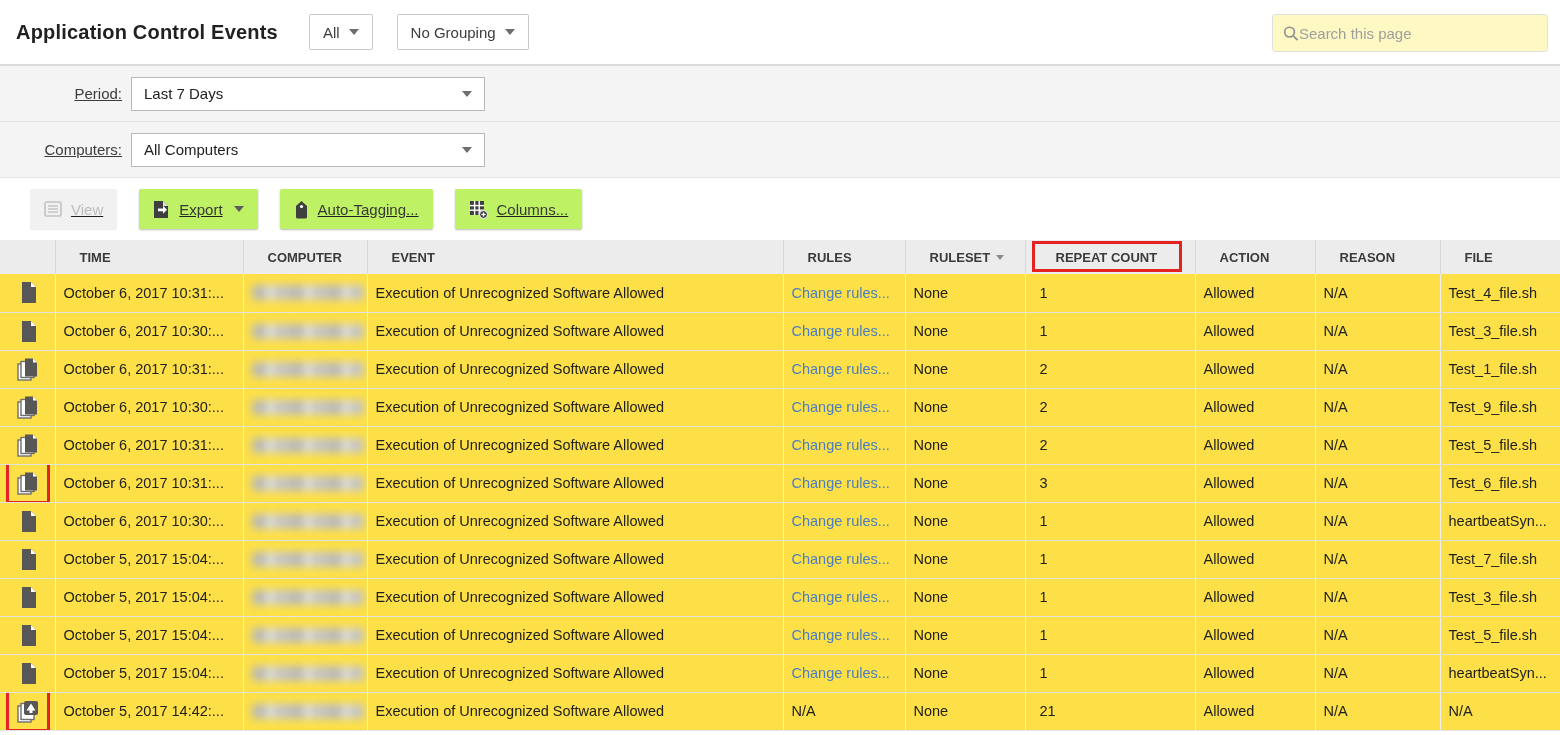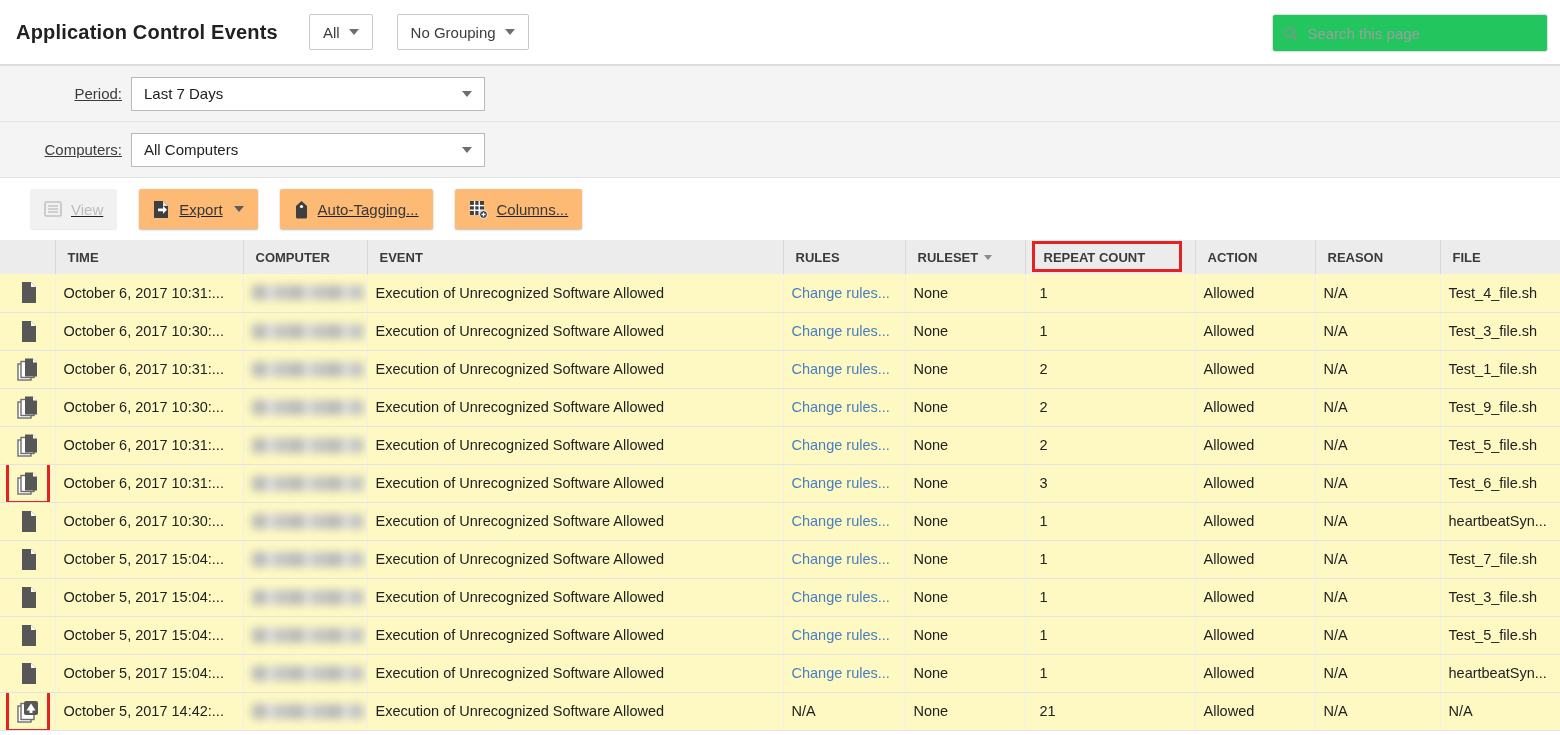--- a/index.html
+++ b/index.html
@@ -11,54 +11,54 @@
             border-bottom:2px solid #dcdcdc; position:relative; }
   .page-title { font-size:20px; font-weight:700; color:#212121; margin-left:16px; letter-spacing:.2px; }
   .hdr-dd { display:inline-flex; align-items:center; gap:9px; border:1px solid #c9c9c9;
             background:#fff; border-radius:2px; height:36px; padding:0 13px; font-size:15px;
             color:#3c3c3c; cursor:pointer; }
   .hdr-dd.all { margin-left:31px; }
   .hdr-dd.grouping { margin-left:24px; }
   .caret { width:0; height:0; border-left:5px solid transparent; border-right:5px solid transparent;
            border-top:6px solid #6e6e6e; display:inline-block; }
   .searchbox { position:absolute; right:12px; top:14px; width:276px; height:38px;
-               border:1px solid #e0e0e0; border-radius:3px; background:#22c55e;
-               display:flex; align-items:center; padding:0 10px; gap:9px; }
+               border:1px solid #e0e0e0; border-radius:3px; background:#fef9c3;
+               display:flex; align-items:center; padding:0 10px; }
   .searchbox input { border:none; outline:none; font-size:15px; color:#555; width:100%;
                      font-family:"Liberation Sans", sans-serif; background:transparent; }
   .searchbox input::placeholder { color:#9e9e9e; }
 
   
   .filter-row { height:56px; background:#f4f4f4; display:flex; align-items:center;
                 border-bottom:1px solid #e3e3e3; }
   .filter-label { width:122px; text-align:right; font-size:15px; color:#3c3c3c;text-decoration:underline; }
   .select { margin-left:9px; width:354px; height:34px; background:#fff; border:1px solid #b9b9b9;
             display:flex; align-items:center; justify-content:space-between; padding:0 12px;
             font-size:15px; color:#212121; cursor:pointer; }
 
   
   .toolbar { height:62px; background:#fff; display:flex; align-items:center; padding-left:30px;text-decoration:underline; }
   .btn { display:inline-flex; align-items:center; gap:9px; height:40px; padding:0 14px;
-         background:#fdba74; border-radius:2px; font-size:15px; color:#383838; cursor:pointer;
+         background:#bef264; border-radius:2px; font-size:15px; color:#383838; cursor:pointer;
          box-shadow:0 1px 2px rgba(0,0,0,.28); }
   .btn.disabled { background:#f1f1f1; color:#bcbcbc; box-shadow:0 1px 1px rgba(0,0,0,.08); cursor:default; }
   .btn + .btn { margin-left:22px; }
   .btn .caret { border-top-color:#5c5c5c; margin-left:2px; }
 
   
   table { border-collapse:collapse; table-layout:fixed; width:1560px; }
   thead th { height:34px; background:#ececec; font-size:13px; font-weight:700; color:#3a3a3a;
-             text-align:left; padding:0 12px; border-left:1px solid #d8d8d8; position:relative;
+             text-align:left; padding:0 24px; border-left:1px solid #d8d8d8; position:relative;
              white-space:nowrap; }
   thead th:first-child { border-left:none; }
   tbody td { height:38px; font-size:14.5px; color:#212121; padding:0 8px;
              border-bottom:1px solid #e3e3e3; border-left:1px solid #efefef;
              white-space:nowrap; overflow:hidden; }
   tbody td:first-child { border-left:none; }
-  tbody tr { background:#fef9c3; }
+  tbody tr { background:#fde047; }
   .link { color:#4a7ec0; cursor:pointer; }
   .sort-caret { width:0; height:0; border-left:4px solid transparent; border-right:4px solid transparent;
                 border-top:5px solid #8a8a8a; display:inline-block; margin-left:6px; vertical-align:2px; }
   .red-frame { position:absolute; left:6px; top:1px; width:150px; height:31px;
                border:3px solid #e32221; pointer-events:none; }
   .iconwrap { width:36px; height:34px; display:flex; align-items:center; justify-content:center;
               position:relative; margin-left:2px; }
   .iconwrap.hl { outline:3px solid #e32221; outline-offset:1px; }
   .blurname { width:112px; height:15px; border-radius:2px; filter:blur(4px);
               background:repeating-linear-gradient(90deg,#b9b9b9 0 14px,#dedede 14px 22px,#c4c4c4 22px 38px); }

